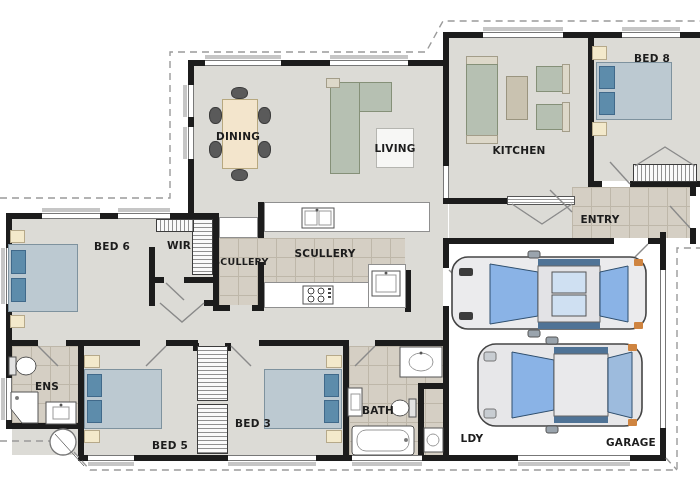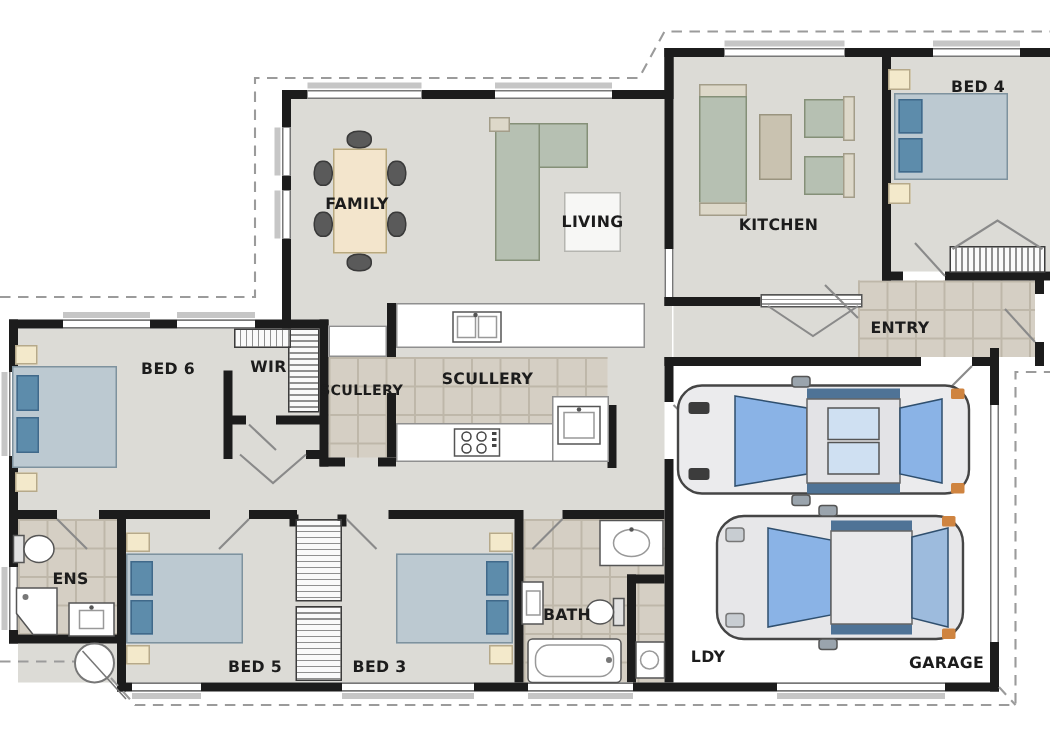--- a/index.html
+++ b/index.html
@@ -303,29 +303,29 @@
       <rect x="554" y="415" width="54" height="8" fill="#4f7396"></rect>
       <rect x="554" y="354" width="54" height="62" fill="#e9e9eb" stroke="#666"></rect>
       <polygon points="608,358 632,352 632,418 608,412" fill="#9dbbdd" stroke="#2f4f6e"></polygon>
       <rect x="628" y="344" width="9" height="7" rx="1" fill="#cf8440"></rect>
       <rect x="628" y="419" width="9" height="7" rx="1" fill="#cf8440"></rect>
       <rect x="546" y="337" width="12" height="7" rx="2" fill="#9aa4ad" stroke="#555"></rect>
       <rect x="546" y="426" width="12" height="7" rx="2" fill="#9aa4ad" stroke="#555"></rect>
     </g>
   </svg>
 
-  <div class="abs label" style="left:238px;top:136px">FAMILY</div>
+  <div class="abs label" style="left:238px;top:136px">DINING</div>
   <div class="abs label" style="left:395px;top:148px">LIVING</div>
   <div class="abs label" style="left:519px;top:150px">KITCHEN</div>
-  <div class="abs label" style="left:652px;top:58px">BED 4</div>
+  <div class="abs label" style="left:652px;top:58px">BED 8</div>
   <div class="abs label" style="left:600px;top:219px">ENTRY</div>
   <div class="abs label" style="left:112px;top:246px">BED 6</div>
   <div class="abs label" style="left:179px;top:245px">WIR</div>
   <div class="abs label sm" style="left:241px;top:261px">SCULLERY</div>
   <div class="abs label" style="left:325px;top:253px">SCULLERY</div>
   <div class="abs label" style="left:47px;top:386px">ENS</div>
   <div class="abs label" style="left:170px;top:445px">BED 5</div>
-  <div class="abs label" style="left:253px;top:445px">BED 3</div>
+  <div class="abs label" style="left:253px;top:423px">BED 3</div>
   <div class="abs label" style="left:378px;top:410px">BATH</div>
   <div class="abs label" style="left:472px;top:438px">LDY</div>
   <div class="abs label" style="left:631px;top:442px">GARAGE</div>
 
 </div>
 
 </body></html>

